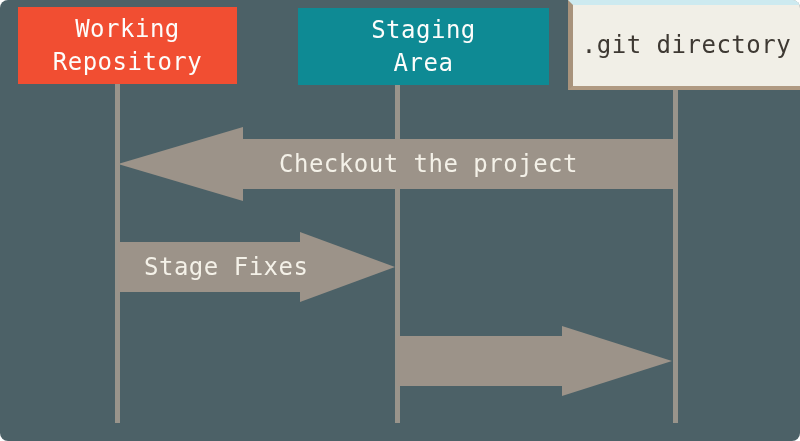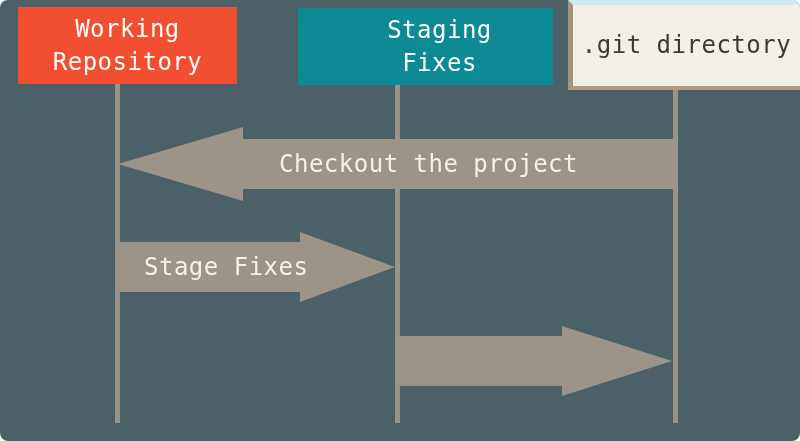--- a/index.html
+++ b/index.html
@@ -90,24 +90,23 @@
     line-height: 33px;
     letter-spacing: 0.5px;
     margin-left: 10px;
   }
   .box.box1 {
     left: 8px; top: 7px; width: 219px; height: 77px;
     background: #f14e32;
     color: #fdfdfb;
   }
   .box.box2 {
-    left: 288px; top: 8px; width: 227px; height: 77px;
+    left: 288px; top: 8px; width: 251px; height: 77px;
     background: #0e8a94;
     color: #fdfdfb;
-    padding-left: 28px;
   }
   .box.box3 {
     left: 558px; top: 0; width: 227px; height: 81px;
     background: #f1efe7;
     color: #3e3933;
     border-top: 5px solid #cdeaf0;
     border-right: 7px solid #cdeaf0;
     border-bottom: 4px solid #b09a82;
     border-left: 5px solid #a8937c;
     gap: 45px;
@@ -139,20 +138,20 @@
     <div class="body"></div>
   </div>
 
   <div class="box box1">
     <div>Working</div>
     <div>Repository</div>
   </div>
 
   <div class="box box2">
     <div>Staging</div>
-    <div>Fixes</div>
+    <div>Area</div>
   </div>
 
   <div class="box box3">
     <div>.git directory</div>
   </div>
 
 </div>
 
 </body></html>

